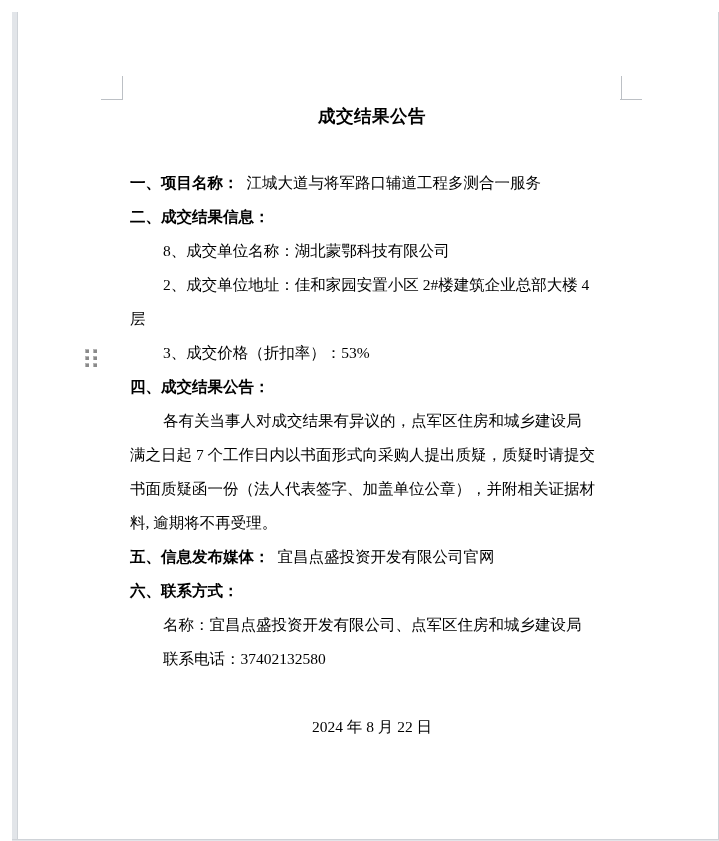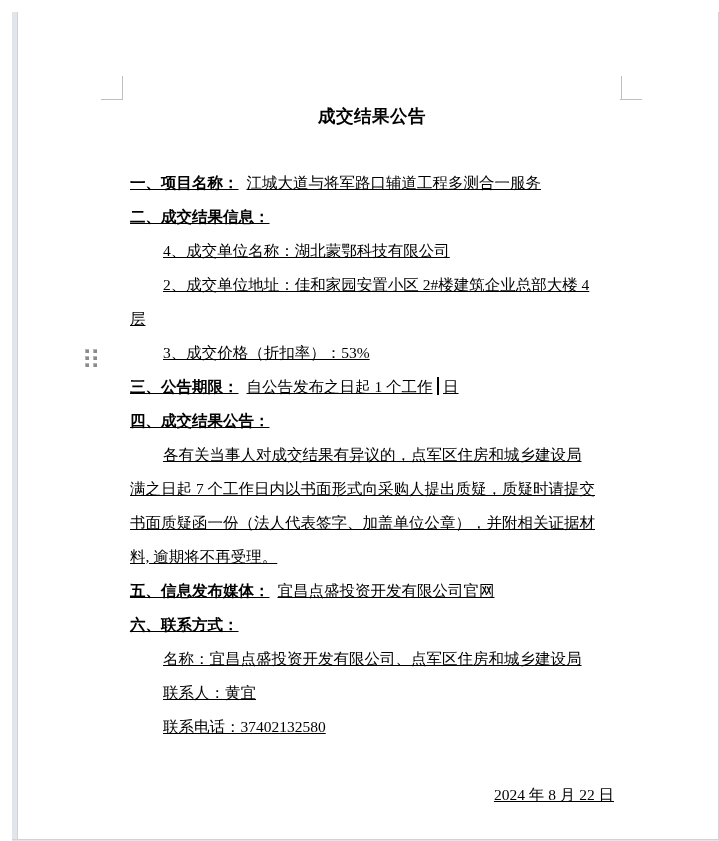--- a/index.html
+++ b/index.html
@@ -26,25 +26,25 @@
 
   .doc-title {
     position:absolute; left:110px; top:90px; width:500px;
     text-align:center; font-size:17.5px; font-weight:700;
     letter-spacing:0.5px; line-height:28px; white-space:nowrap;
   }
   .doc-body {
     position:absolute; left:110px; top:152px; width:500px;
     font-size:15.5px; line-height:30px;
   }
-  .line { white-space:nowrap; height:30px;text-decoration:underline; }
+  .line { white-space:nowrap; height:30px; }
   .line .lbl { font-weight:700; }
   .line.sub { padding-left:33px; }
   .line.spacer { height:30px; }
-  .line.date-line { text-align:right; white-space:nowrap; }
+  .line.date-line { text-align:center; white-space:nowrap; }
 
   
   .caret {
     display:inline-block; width:1.5px; height:18px;
     background:#000; vertical-align:-3px; margin:0 0.5px;
   }
 
   
   .drag-handle {
     position:absolute; left:69px; top:333px;
@@ -81,38 +81,35 @@
 
   <div class="line">
     <span class="lbl">一、项目名称：</span><span>江城大道与将军路口辅道工程多测合一服务</span>
   </div>
 
   <div class="line">
     <span class="lbl">二、成交结果信息：</span>
   </div>
 
   <div class="line sub">
-    <span>4、成交单位名称：湖北蒙鄂科技有限公司</span>
+    <span>8、成交单位名称：湖北蒙鄂科技有限公司</span>
   </div>
 
   <div class="line sub">
     <span>2、成交单位地址：佳和家园安置小区 2#楼建筑企业总部大楼 4</span>
   </div>
 
   <div class="line">
     <span>层</span>
   </div>
 
   <div class="line sub">
     <span>3、成交价格（折扣率）：53%</span>
   </div>
 
-  <div class="line">
-    <span class="lbl">三、公告期限：</span><span>自公告发布之日起 1 个工作</span><span class="caret"></span><span>日</span>
-  </div>
 
   <div class="line">
     <span class="lbl">四、成交结果公告：</span>
   </div>
 
   <div class="line sub">
     <span>各有关当事人对成交结果有异议的，点军区住房和城乡建设局</span>
   </div>
 
   <div class="line">
@@ -133,23 +130,20 @@
 
   <div class="line">
     <span class="lbl">六、联系方式：</span>
   </div>
 
   <div class="line sub">
     <span>名称：宜昌点盛投资开发有限公司、点军区住房和城乡建设局</span>
   </div>
 
 
-  <div class="line sub">
-    <span>联系人：黄宜</span>
-  </div>
 
   <div class="line sub">
     <span>联系电话：37402132580</span>
   </div>
 
   <div class="line spacer"></div>
 
   <div class="line date-line">
     <span>2024 年 8 月 22 日</span>
   </div>

